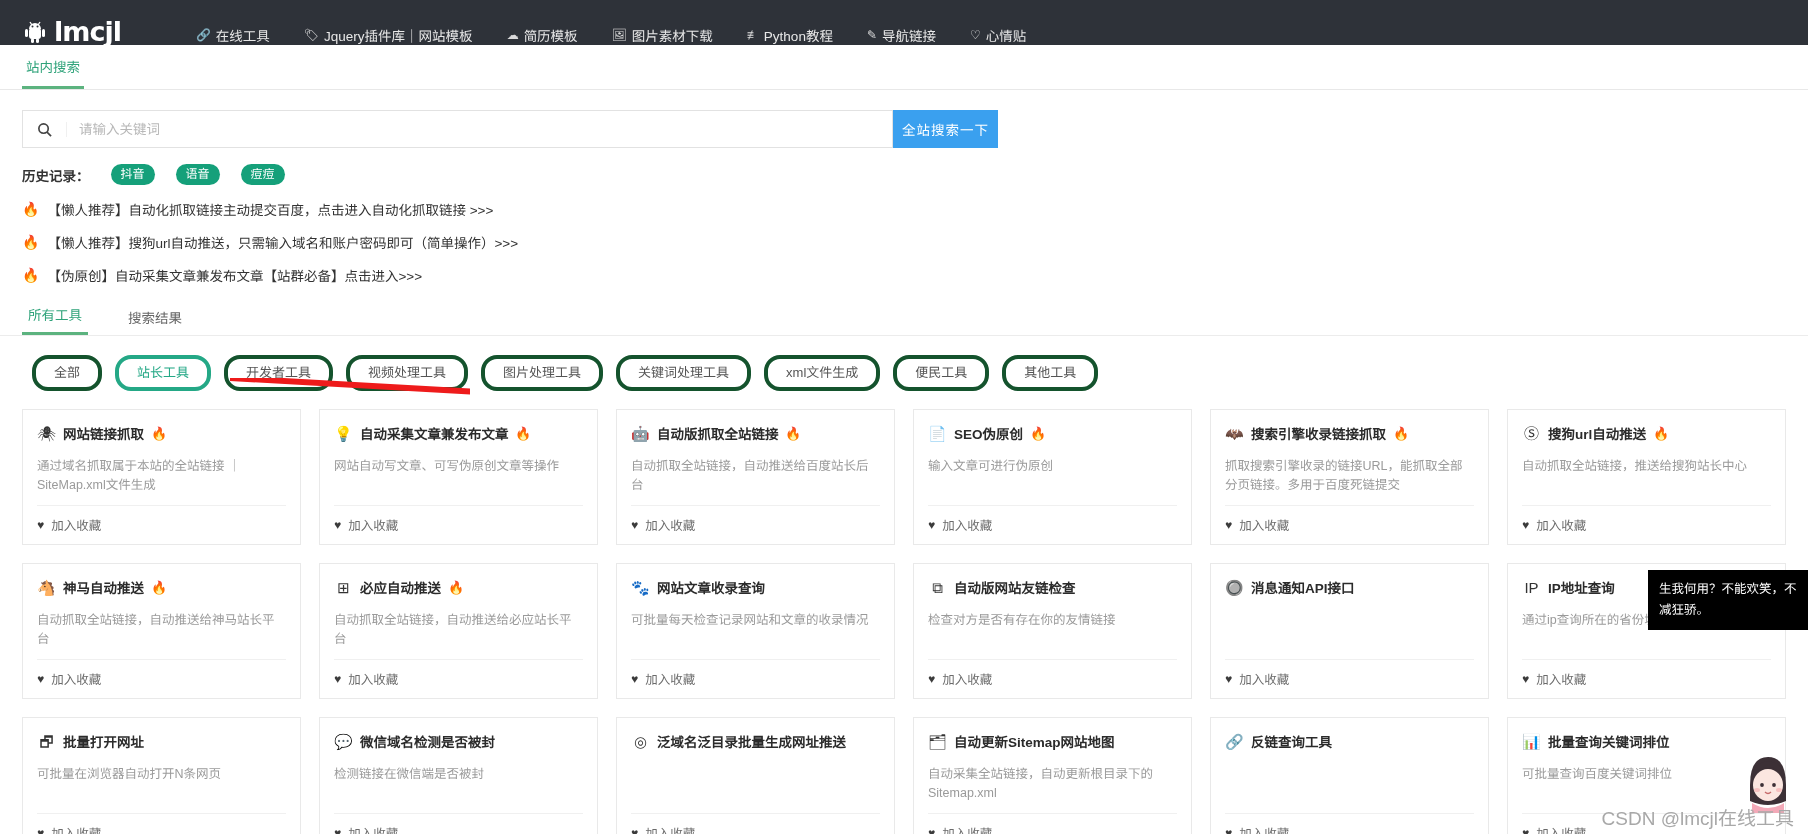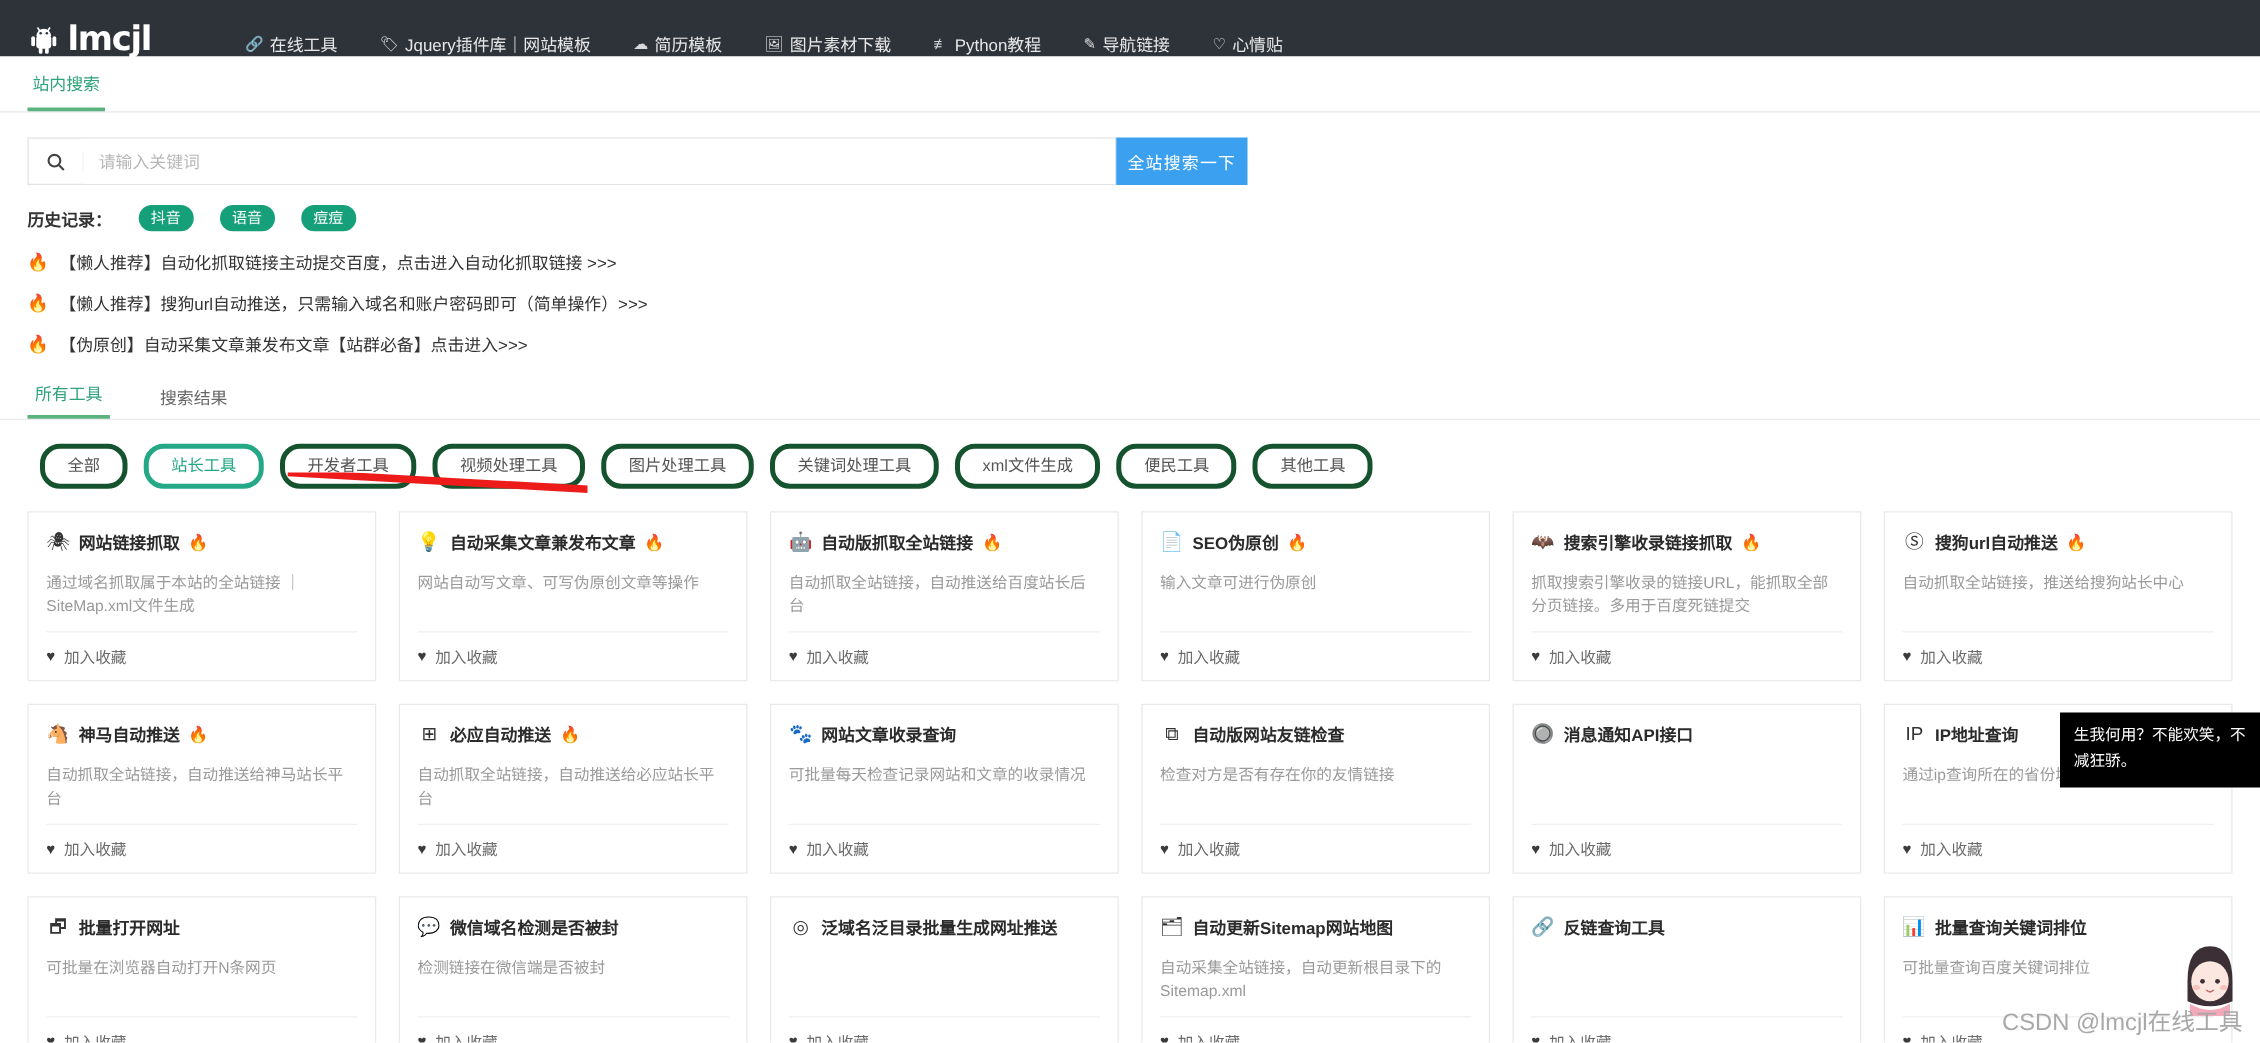--- a/index.html
+++ b/index.html
@@ -262,21 +262,20 @@
   .chat-bubble {
     position: absolute;
     right: 0px;
     top: 570px;
     width: 160px;
     background: #000;
     color: #fff;
     font-size: 12.5px;
     line-height: 21px;
     padding: 9px 11px;
-    font-family: Liberation Mono, monospace;
   }
   .chat-avatar {
     position: absolute;
     right: 6px;
     top: 745px;
     width: 68px; height: 68px;
   }
 
   
   .watermark {

